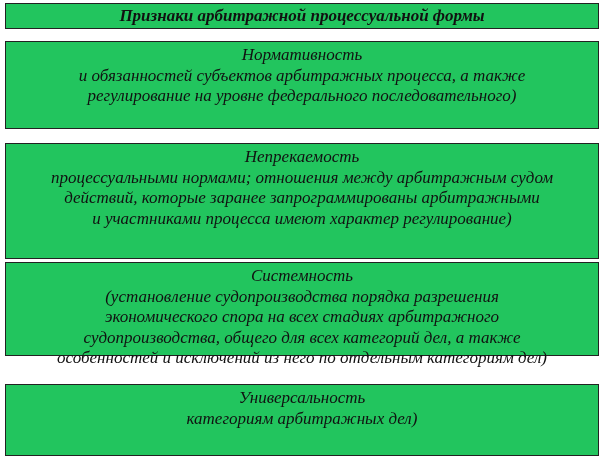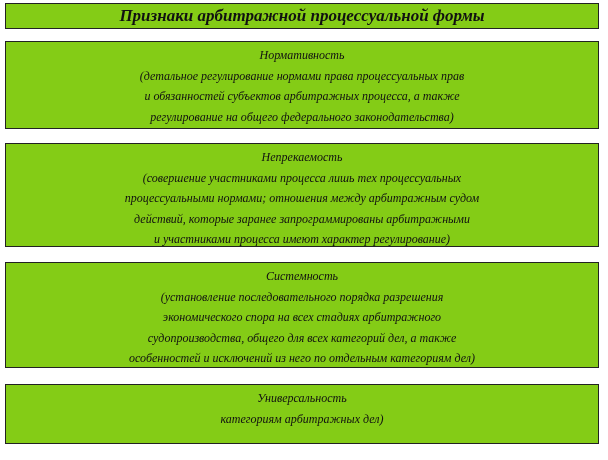--- a/index.html
+++ b/index.html
@@ -1,54 +1,52 @@
 <!DOCTYPE html>
 <html><head>
   <meta charset="utf-8">
   <style>
     html, body { margin: 0; padding: 0; background: #ffffff; }
     body { width: 608px; height: 460px; position: relative; overflow: hidden;
            font-family: "Liberation Serif", "DejaVu Serif", serif; color: #111; }
     .box { position: absolute; left: 5px; width: 594px; border: 1.5px solid #222;
-           background: #84cc16; box-sizing: border-box; text-align: center;
+           background: #22c55e; box-sizing: border-box; text-align: center;
            font-style: italic; }
     .title-box { top: 3px; height: 26px; font-weight: bold; font-size: 17px;
                  line-height: 23px; }
-    .item { font-size: 12px; line-height: 20.5px; padding-top: 3px; }
+    .item { font-size: 17px; line-height: 20.5px; padding-top: 3px; }
     .item .heading, .item .desc { display: block; }
     #b1 { top: 41px; height: 88px; }
-    #b2 { top: 143px; height: 104px; }
-    #b3 { top: 262px; height: 106px; }
-    #b4 { top: 384px; height: 60px; }
+    #b2 { top: 143px; height: 116px; }
+    #b3 { top: 262px; height: 94px; }
+    #b4 { top: 384px; height: 72px; }
   </style>
 </head>
 <body>
 
 <div class="box title-box">
   <span>Признаки арбитражной процессуальной формы</span>
 </div>
 
 <div class="box item" id="b1">
   <span class="heading">Нормативность</span>
-  <span class="desc">(детальное регулирование нормами права процессуальных прав</span>
   <span class="desc">и обязанностей субъектов арбитражных процесса, а также</span>
-  <span class="desc">регулирование на общего федерального законодательства)</span>
+  <span class="desc">регулирование на уровне федерального последовательного)</span>
 </div>
 
 <div class="box item" id="b2">
   <span class="heading">Непрекаемость</span>
-  <span class="desc">(совершение участниками процесса лишь тех процессуальных</span>
   <span class="desc">процессуальными нормами; отношения между арбитражным судом</span>
   <span class="desc">действий, которые заранее запрограммированы арбитражными</span>
   <span class="desc">и участниками процесса имеют характер регулирование)</span>
 </div>
 
 <div class="box item" id="b3">
   <span class="heading">Системность</span>
-  <span class="desc">(установление последовательного порядка разрешения</span>
+  <span class="desc">(установление судопроизводства порядка разрешения</span>
   <span class="desc">экономического спора на всех стадиях арбитражного</span>
   <span class="desc">судопроизводства, общего для всех категорий дел, а также</span>
   <span class="desc">особенностей и исключений из него по отдельным категориям дел)</span>
 </div>
 
 <div class="box item" id="b4">
   <span class="heading">Универсальность</span>
   <span class="desc">категориям арбитражных дел)</span>
 </div>
 

